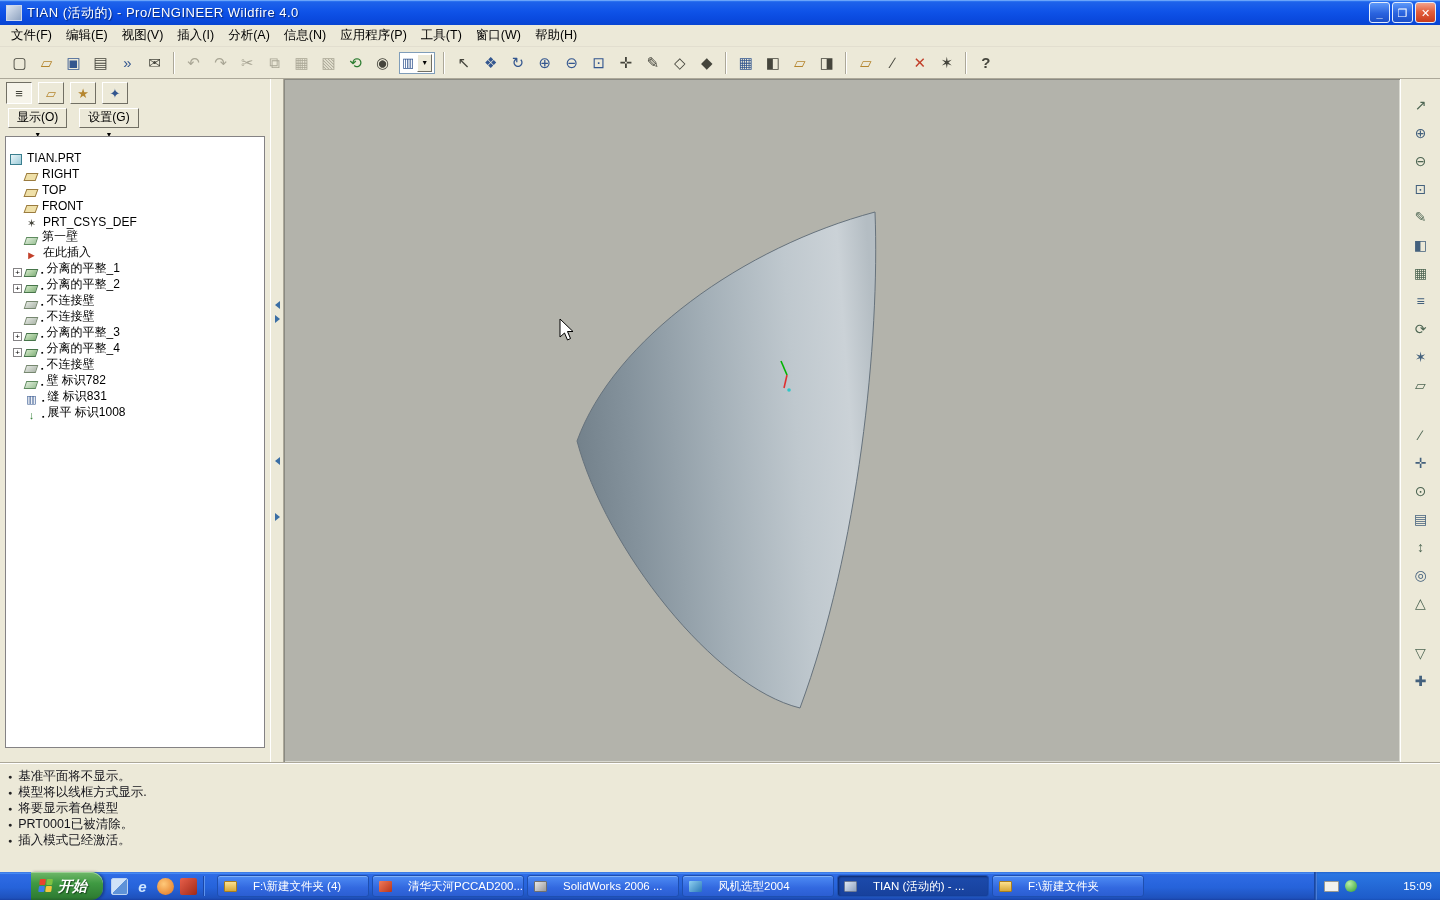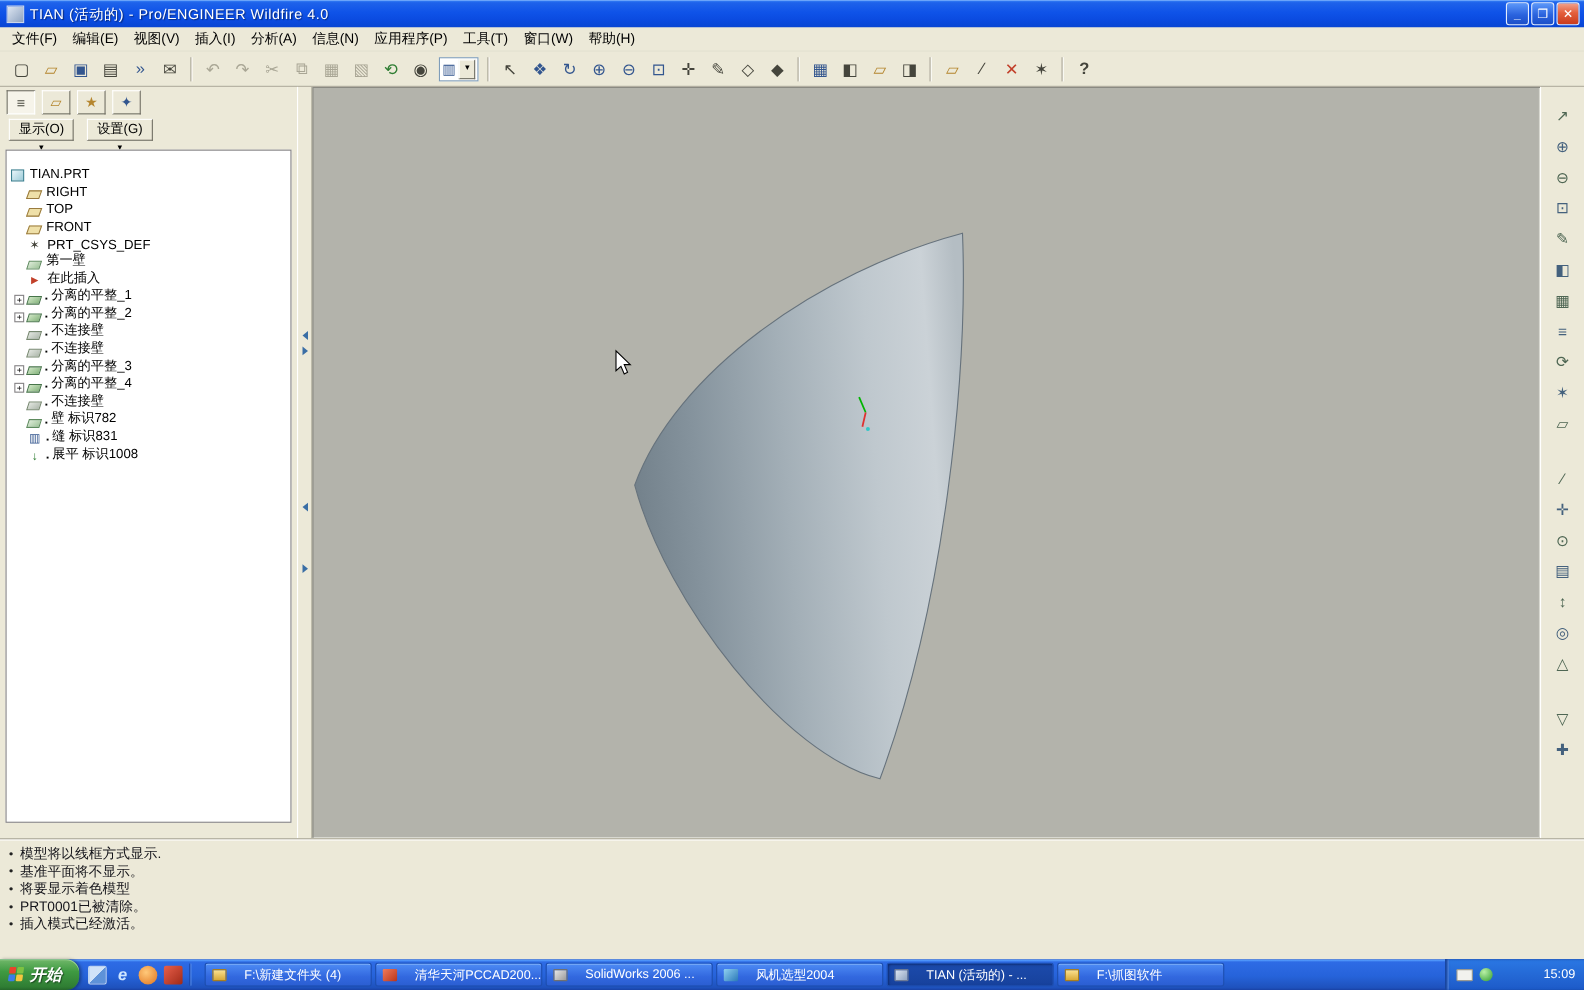--- a/index.html
+++ b/index.html
@@ -114,21 +114,21 @@
   .sb-net { position:absolute; right:16px; top:6px; width:15px; height:13px;
     border:1px solid #6B6B5F; background:linear-gradient(180deg,#EDEFF4,#B9C4D4); }
 
   
   .taskbar { position:absolute; top:872px; left:0; right:0; height:28px;
     background:linear-gradient(180deg,#3168D5 0%,#4F95F9 4%,#2E6BE5 9%,#2663DA 55%,#1E51BC 93%,#1941A5 100%);
     display:flex; align-items:center; }
   .start-button { height:28px; padding:0 16px 0 8px; display:flex; align-items:center; gap:5px;
     background:linear-gradient(180deg,#71B86A 0%,#3F9A42 40%,#2F7D33 90%,#25672A 100%);
     border-radius:0 12px 12px 0; box-shadow:inset 0 1px 0 #9ED297, 2px 0 3px rgba(0,0,0,.35);
-    color:#fff; font-weight:bold; font-style:italic; font-size:14.5px; text-shadow:1px 1px 1px #1C4A1F; flex:none; }
+    color:#fff; font-weight:bold; font-style:italic; font-size:14.5px; text-shadow:1px 1px 1px #1C4A1F; flex:none;margin-left:31px; }
   .winflag { width:14px; height:14px; display:grid; grid-template-columns:6px 6px; grid-template-rows:6px 6px;
     gap:1px; transform:skewX(-8deg); }
   .winflag i { border-radius:1px; }
   .winflag i:nth-child(1){background:#E8442C;} .winflag i:nth-child(2){background:#7DC242;}
   .winflag i:nth-child(3){background:#3B7DE8;} .winflag i:nth-child(4){background:#F4C63F;}
   .quick-launch { display:flex; align-items:center; gap:6px; padding:0 8px; flex:none; }
   .ql { width:17px; height:17px; border-radius:2px; flex:none; }
   .ql-desktop { background:linear-gradient(135deg,#CFE2F8 50%,#5E92D8 50%); border:1px solid #BCD2F0; }
   .ql-ie { background:transparent; color:#CFE6FF; font-size:15px; font-weight:bold; font-style:italic;
     display:flex; align-items:center; justify-content:center; }
@@ -413,25 +413,25 @@
       <span class="rli">△</span>
       <span class="gap"></span>
       <span class="rli">▽</span>
       <span class="rli">✚</span>
     </div>
   </div>
 
   <div class="messages">
     <div class="msg">
       <span class="d">●</span>
-      <span>模型将以线框方式显示.</span>
+      <span>基准平面将不显示。</span>
     </div>
     <div class="msg">
       <span class="d">●</span>
-      <span>基准平面将不显示。</span>
+      <span>模型将以线框方式显示.</span>
     </div>
     <div class="msg">
       <span class="d">●</span>
       <span>将要显示着色模型</span>
     </div>
     <div class="msg">
       <span class="d">●</span>
       <span>PRT0001已被清除。</span>
     </div>
     <div class="msg">
@@ -474,21 +474,21 @@
       <div class="taskbtn">
         <span class="tk-ic tk-fan"></span>
         <span>风机选型2004</span>
       </div>
       <div class="taskbtn active">
         <span class="tk-ic tk-proe"></span>
         <span>TIAN (活动的) - ...</span>
       </div>
       <div class="taskbtn">
         <span class="tk-ic tk-folder"></span>
-        <span>F:\抓图软件</span>
+        <span>F:\新建文件夹</span>
       </div>
     </div>
     <div class="tray">
       <span class="tray-kbd"></span>
       <span class="tray-ball"></span>
       <span class="tray-clock">15:09</span>
     </div>
   </div>
 
 </div>

